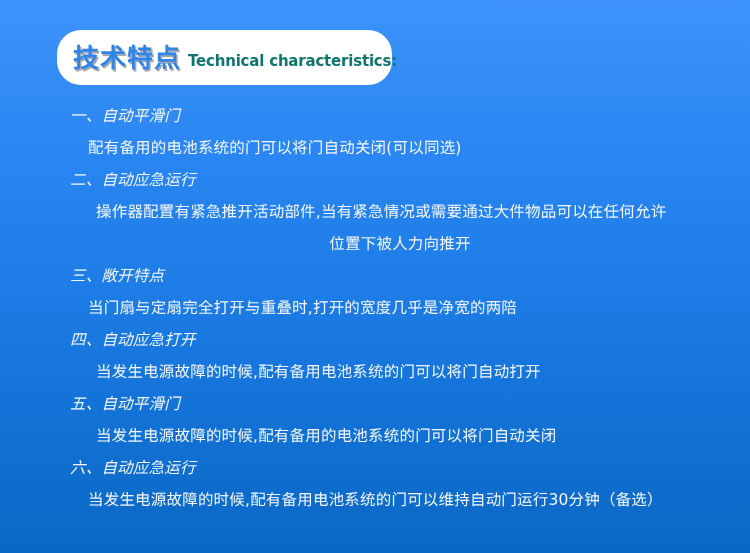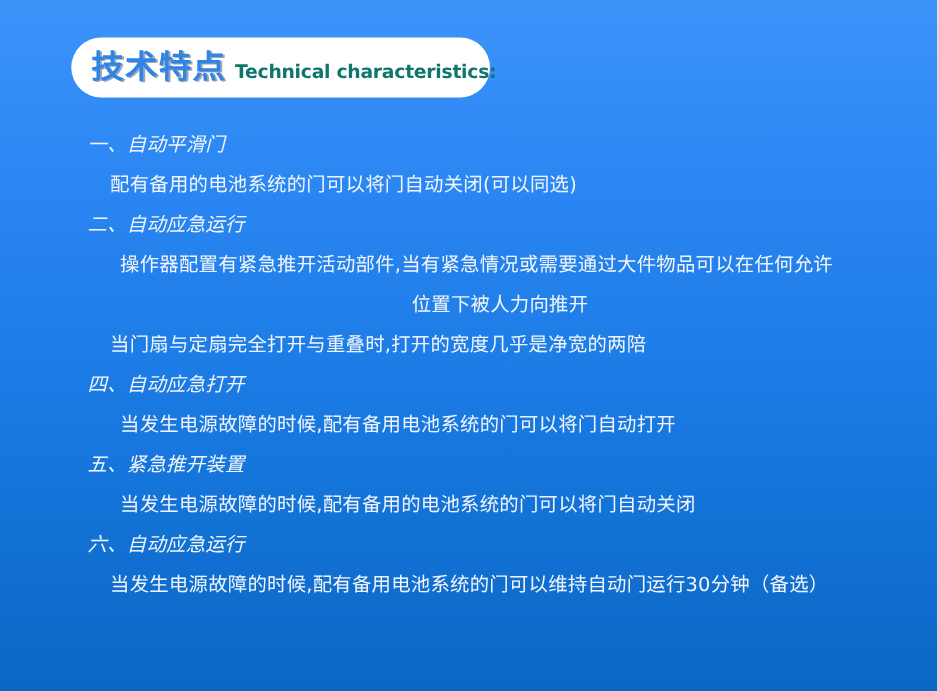--- a/index.html
+++ b/index.html
@@ -21,21 +21,21 @@
     background: linear-gradient(to bottom, #3d93fa 0%, #2a86f2 28%, #1878e0 62%, #0a67c4 100%);
     overflow: hidden;
   }
 
   
   .title-pill {
     position: absolute;
     left: 57px;
     top: 30px;
     width: 335px;
-    height: 48px;
+    height: 55px;
     background: #ffffff;
     border-radius: 24px;
     display: flex;
     align-items: center;
     box-sizing: border-box;
     padding-left: 16px;
     white-space: nowrap;
   }
   .title-cn {
     font-family: "DejaVu Sans", "Liberation Sans", sans-serif;
@@ -109,30 +109,31 @@
       <div class="line detail">配有备用的电池系统的门可以将门自动关闭(可以同选)</div>
     </div>
 
     <div class="block">
       <div class="line heading">二、自动应急运行</div>
       <div class="line detail-wide">操作器配置有紧急推开活动部件,当有紧急情况或需要通过大件物品可以在任何允许</div>
       <div class="line detail-cont">位置下被人力向推开</div>
     </div>
 
     <div class="block">
+      <div class="line heading">三、敞开特点</div>
       <div class="line detail">当门扇与定扇完全打开与重叠时,打开的宽度几乎是净宽的两陪</div>
     </div>
 
     <div class="block">
       <div class="line heading">四、自动应急打开</div>
       <div class="line detail-wide">当发生电源故障的时候,配有备用电池系统的门可以将门自动打开</div>
     </div>
 
     <div class="block">
-      <div class="line heading">五、紧急推开装置</div>
+      <div class="line heading">五、自动平滑门</div>
       <div class="line detail-wide">当发生电源故障的时候,配有备用的电池系统的门可以将门自动关闭</div>
     </div>
 
     <div class="block">
       <div class="line heading">六、自动应急运行</div>
       <div class="line detail">当发生电源故障的时候,配有备用电池系统的门可以维持自动门运行30分钟（备选）</div>
     </div>
 
   </div>
 </div>

